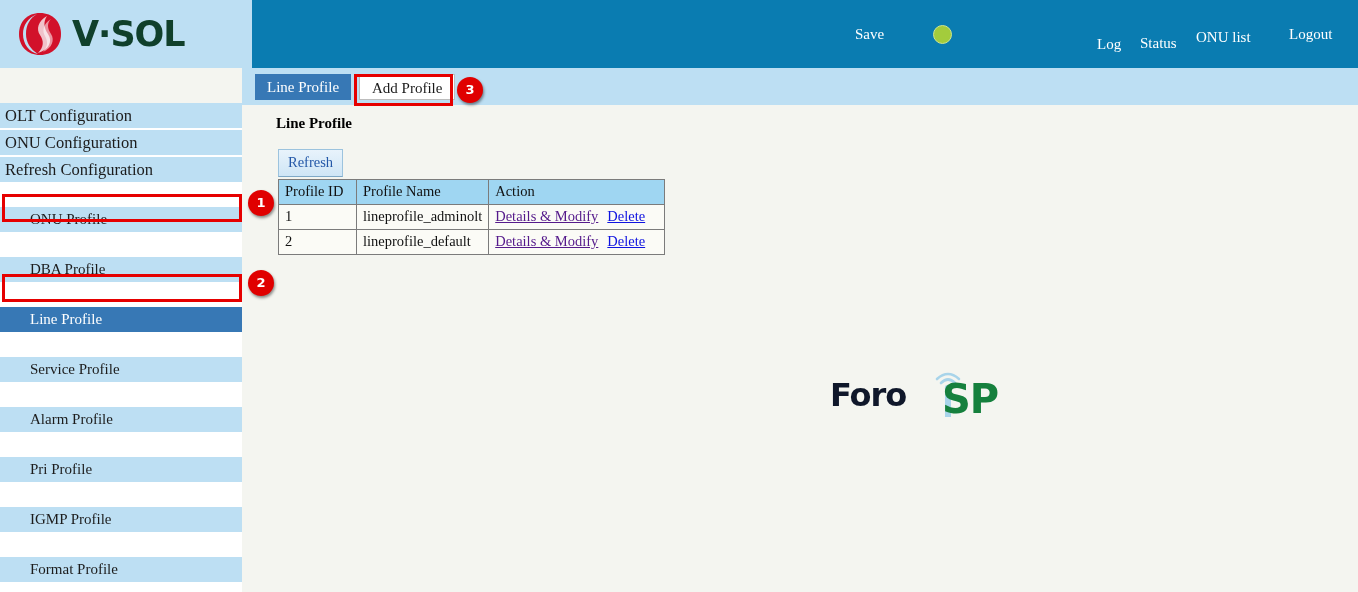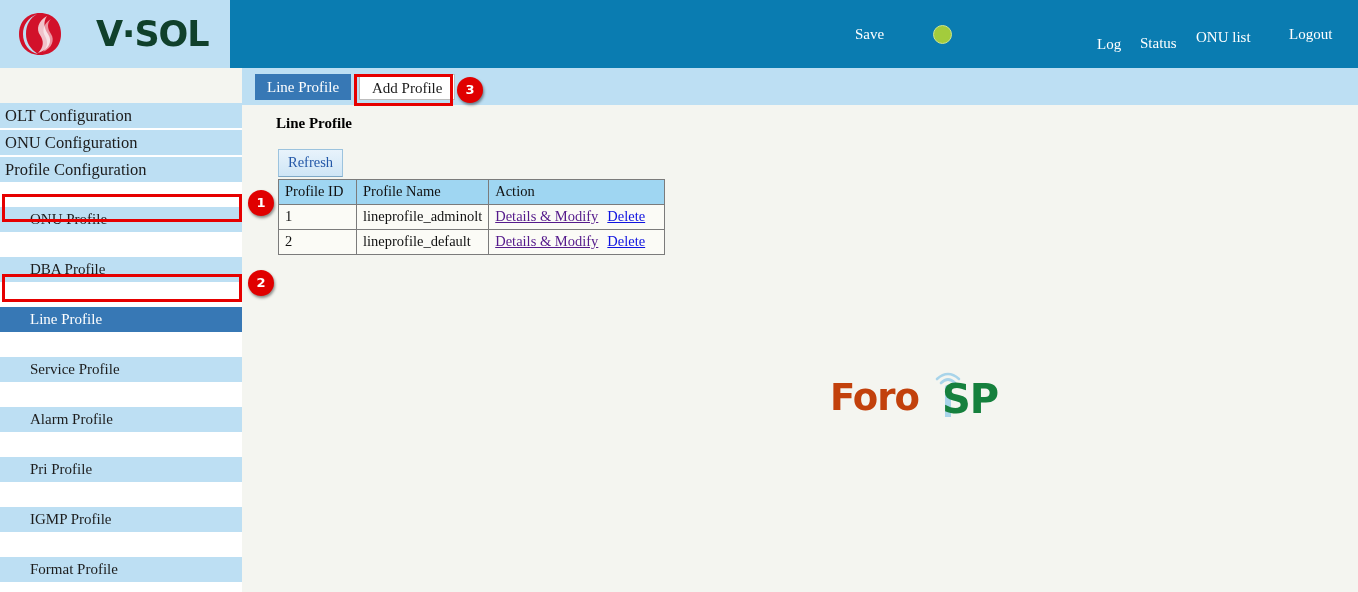--- a/index.html
+++ b/index.html
@@ -19,28 +19,27 @@
   #topbar {
     position: absolute;
     top: 0; left: 0;
     width: 1358px;
     height: 68px;
     background: #0a7cb1;
   }
   #logo-panel {
     position: absolute;
     top: 0; left: 0;
-    width: 230px;
+    width: 252px;
     height: 68px;
     background: #bddff3;
     display: flex;
     align-items: center;
     box-sizing: border-box;
     padding-left: 16px;
-    gap: 24px;
   }
   #logo-mark {
     width: 50px;
     height: 48px;
     flex: 0 0 auto;
     margin-right: 6px;
   }
   #logo-text {
     font-family: "DejaVu Sans", sans-serif;
     font-weight: bold;
@@ -210,22 +209,22 @@
     position: absolute;
     top: 262px; left: 588px;
     width: 190px; height: 62px;
     pointer-events: none;
   }
   #wm-foro {
     position: absolute;
     left: 0; top: 12px;
     font-family: "DejaVu Sans", sans-serif;
     font-weight: bold;
-    font-size: 37px;
-    color: #c2410c;
+    font-size: 32px;
+    color: #0f172a;
     line-height: 1;
     letter-spacing: -1px;
   }
   #wm-isp {
     position: absolute;
     left: 112px; top: 12px;
     font-family: "DejaVu Sans", sans-serif;
     font-weight: bold;
     font-size: 40px;
     color: #15803d;
@@ -291,21 +290,21 @@
 </div>
 
 <div id="tabbar">
   <div class="tab active">Line Profile</div>
   <div class="tab inactive">Add Profile</div>
 </div>
 
 <div id="sidebar">
   <div class="nav-item">OLT Configuration</div>
   <div class="nav-item">ONU Configuration</div>
-  <div class="nav-item">Profile Configuration</div>
+  <div class="nav-item">Refresh Configuration</div>
   <div class="nav-item sub">ONU Profile</div>
   <div class="nav-item sub">DBA Profile</div>
   <div class="nav-item sub selected">Line Profile</div>
   <div class="nav-item sub">Service Profile</div>
   <div class="nav-item sub">Alarm Profile</div>
   <div class="nav-item sub">Pri Profile</div>
   <div class="nav-item sub">IGMP Profile</div>
   <div class="nav-item sub">Format Profile</div>
   <div class="nav-item sub">Bind Profile</div>
 </div>

